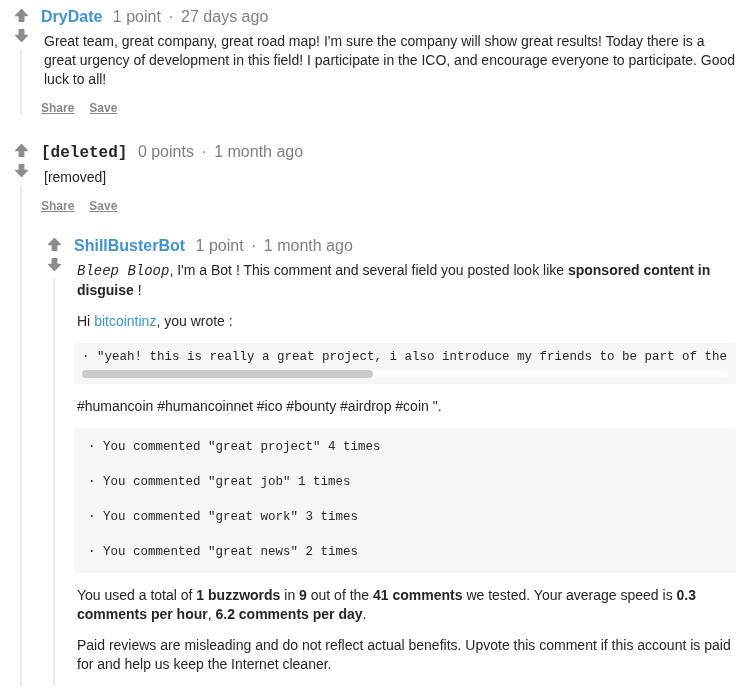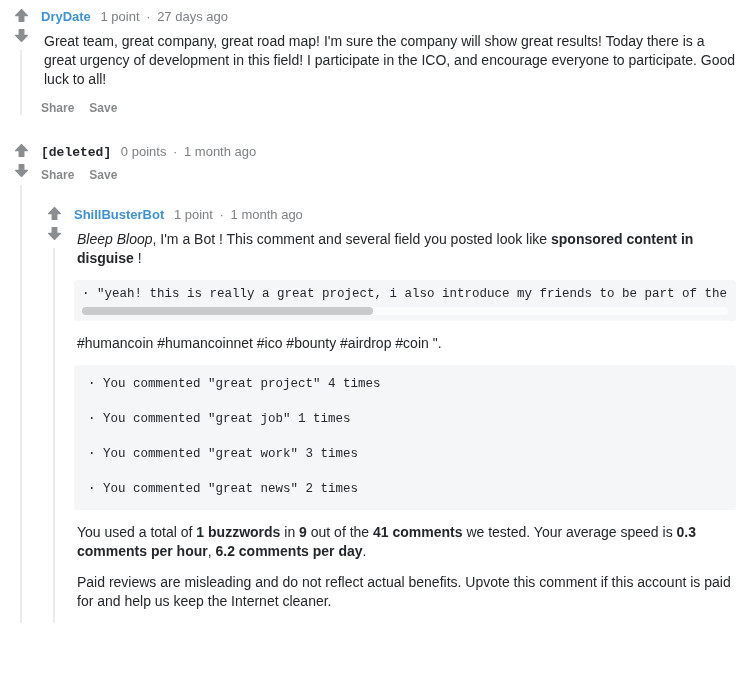--- a/index.html
+++ b/index.html
@@ -30,35 +30,35 @@
     flex: 1 1 auto;
     width: 2px;
     background: #e9ebee;
     margin-top: 7px;
     min-height: 8px;
     cursor: pointer;
   }
 
   .content { flex: 1 1 auto; min-width: 0; padding-left: 7px; }
 
-  .chead { font-size: 13px; line-height: 16px; margin: 1px 0 7px; color: #7d8085; }
+  .chead { font-size: 16px; line-height: 16px; margin: 1px 0 7px; color: #7d8085; }
   .author {
     color: #3f93d2;
     font-weight: 600;
     text-decoration: none;
     cursor: pointer;
     margin-right: 6px;
   }
   .author.deleted { color: #24272b; font-weight: 700; cursor: default; font-family: Liberation Mono, monospace; }
   .meta { color: #7d8085; }
   .meta.sep { margin: 0 3px; }
 
   .cbody { font-size: 14px; line-height: 19px; color: #24272b; }
   .cbody p { margin: 0 0 12px 3px; }
-  .cbody em { font-style: italic; }
+  .cbody em { font-style: italic; font-family: Liberation Mono, monospace; }
   .cbody strong { font-weight: 700; }
   .inline-link { color: #3f93d2; text-decoration: none; cursor: pointer; }
 
   .codeblock {
     background: #f5f6f7;
     border-radius: 3px;
     margin: 0 0 13px 0;
     padding: 7px 8px 6px 8px;
     font-family: "Liberation Mono", monospace;
     font-size: 12.5px;
@@ -87,20 +87,21 @@
   .codeblock.patterns .codeline { margin-bottom: 20px; }
   .codeblock.patterns .codeline:last-child { margin-bottom: 0; }
 
   .actions {
     display: flex;
     gap: 15px;
     font-size: 12px;
     font-weight: 700;
     color: #878a8c;
     margin-top: 2px;
+    text-decoration: underline;
   }
   .action { cursor: pointer; }
 
   .nested { margin-top: 24px; }
 </style>
 </head>
 <body>
 
 <div class="page">
 
@@ -148,20 +149,23 @@
           </svg>
       </span>
       <div class="threadline"></div>
     </div>
     <div class="content">
       <div class="chead">
         <span class="author deleted">[deleted]</span>
         <span class="meta">0 points</span>
         <span class="meta sep">·</span>
         <span class="meta">1 month ago</span>
+      </div>
+      <div class="cbody">
+        <p>[removed]</p>
       </div>
       <div class="actions">
         <span class="action">Share</span>
         <span class="action">Save</span>
       </div>
 
       <div class="comment nested">
         <div class="votecol">
           <span class="arrow up">
             <svg viewBox="0 0 20 20">
@@ -177,20 +181,21 @@
         </div>
         <div class="content">
           <div class="chead">
             <a class="author">ShillBusterBot</a>
             <span class="meta">1 point</span>
             <span class="meta sep">·</span>
             <span class="meta">1 month ago</span>
           </div>
           <div class="cbody">
             <p><em>Bleep Bloop</em><span>, I'm a Bot ! This comment and several field you posted look like </span><strong>sponsored content in disguise</strong><span> !</span></p>
+            <p><span>Hi </span><a class="inline-link">bitcointinz</a><span>, you wrote :</span></p>
             <div class="codeblock scrollable">
               <div class="codeline">· "yeah! this is really a great project, i also introduce my friends to be part of the project... i</div>
               <div class="scrollbar">
                 <div class="thumb"></div>
               </div>
             </div>
             <p>#humancoin #humancoinnet #ico #bounty #airdrop #coin ".</p>
             <div class="codeblock patterns">
               <div class="codeline">· You commented "great project" 4 times</div>
               <div class="codeline">· You commented "great job" 1 times</div>

